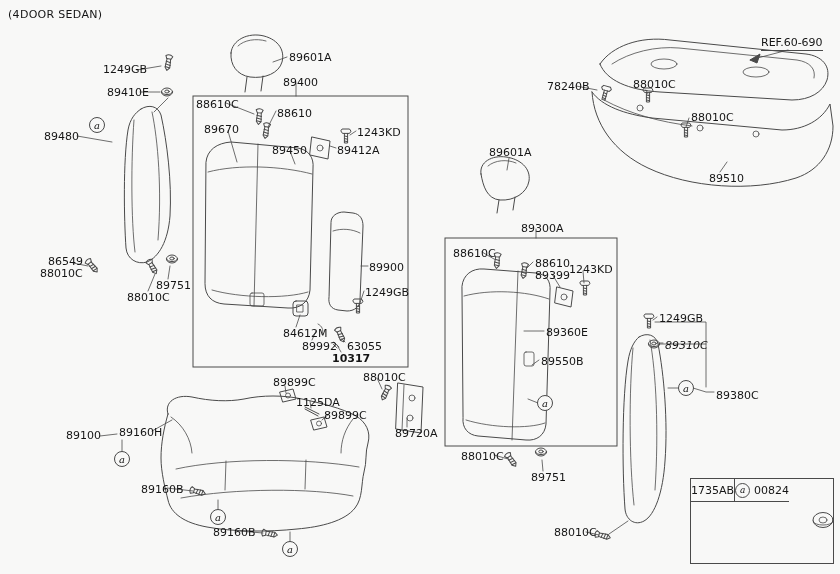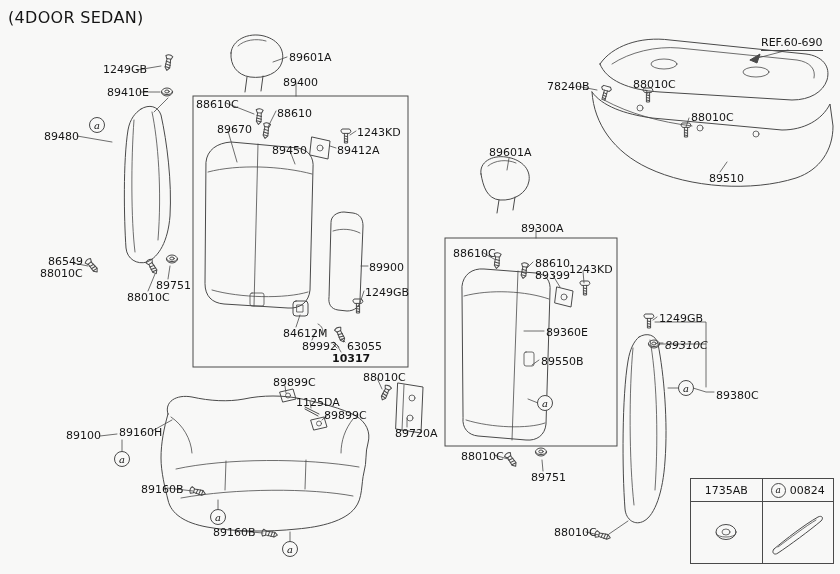--- a/index.html
+++ b/index.html
@@ -16,35 +16,35 @@
   #art{position:absolute;left:0;top:0;}
   .ln{stroke:var(--line);fill:none;stroke-width:1;stroke-linecap:round;stroke-linejoin:round;}
   .ln-thin{stroke:var(--line);fill:none;stroke-width:0.8;stroke-linecap:round;stroke-linejoin:round;}
   .ln-fill{stroke:var(--line);fill:var(--line);stroke-width:1;}
   .box{stroke:var(--line);fill:none;stroke-width:1;}
   #labels-layer{position:absolute;left:0;top:0;width:840px;height:574px;pointer-events:none;}
   .part-label{
     position:absolute;font-size:11px;line-height:12px;color:var(--text);white-space:nowrap;
   }
   .page-title{
-    position:absolute;left:8px;top:8px;font-size:16px;color:var(--text);letter-spacing:0.3px;
+    position:absolute;left:8px;top:8px;font-size:11px;color:var(--text);letter-spacing:0.3px;
   }
   .ref-link{
     position:absolute;left:761px;top:36px;font-size:11px;color:var(--text);
     border-bottom:1px solid var(--line);padding-bottom:1px;cursor:pointer;
   }
   .marker{
     position:absolute;width:14px;height:14px;border:1px solid var(--line);border-radius:50%;
     display:flex;align-items:center;justify-content:center;
     font:italic 10px "DejaVu Serif","Liberation Serif",serif;color:var(--text);
     transform:translate(-50%,-50%);background:var(--bg);
   }
   .legend{
     position:absolute;left:690px;top:478px;width:142px;height:84px;
-    border:1px solid var(--line);display:flex;flex-direction:column;background:var(--bg);justify-content:space-between;
+    border:1px solid var(--line);display:flex;flex-direction:row;background:var(--bg);justify-content:space-between;
   }
   .legend-head{display:flex;height:22px;border-bottom:1px solid var(--line);}
   .legend-body{display:flex;flex:1;}
   .legend-cell{
     flex:1;display:flex;align-items:center;justify-content:center;gap:4px;
     font-size:11px;color:var(--text);
   }
   .legend-cell + .legend-cell{border-left:1px solid var(--line);}
   .mini-marker{
     width:13px;height:13px;border:1px solid var(--line);border-radius:50%;
@@ -216,21 +216,21 @@
   <div id="labels-layer">
     <div class="page-title">(4DOOR SEDAN)</div>
     <span class="ref-link">REF.60-690</span>
   <span class="part-label" style="left: 103px; top: 64px;">1249GB</span>
       <span class="part-label" style="left: 107px; top: 87px;">89410E</span>
       <span class="part-label" style="left: 44px; top: 131px;">89480</span>
       <span class="part-label" style="left: 289px; top: 52px;">89601A</span>
       <span class="part-label" style="left: 283px; top: 77px;">89400</span>
       <span class="part-label" style="left: 196px; top: 99px;">88610C</span>
       <span class="part-label" style="left: 277px; top: 108px;">88610</span>
-      <span class="part-label" style="left: 217px; top: 124px;">89670</span>
+      <span class="part-label" style="left: 204px; top: 124px;">89670</span>
       <span class="part-label" style="left: 357px; top: 127px;">1243KD</span>
       <span class="part-label" style="left: 272px; top: 145px;">89450</span>
       <span class="part-label" style="left: 337px; top: 145px;">89412A</span>
       <span class="part-label" style="left: 48px; top: 256px;">86549</span>
       <span class="part-label" style="left: 40px; top: 268px;">88010C</span>
       <span class="part-label" style="left: 156px; top: 280px;">89751</span>
       <span class="part-label" style="left: 127px; top: 292px;">88010C</span>
       <span class="part-label" style="left: 369px; top: 262px;">89900</span>
       <span class="part-label" style="left: 365px; top: 287px;">1249GB</span>
       <span class="part-label" style="left: 283px; top: 328px;">84612M</span>

